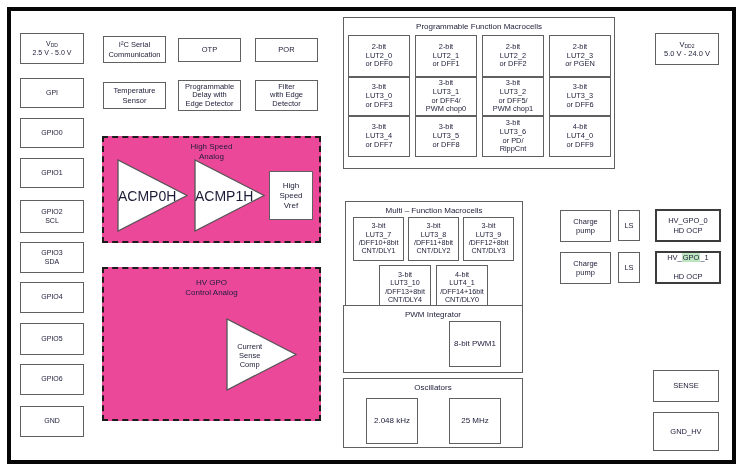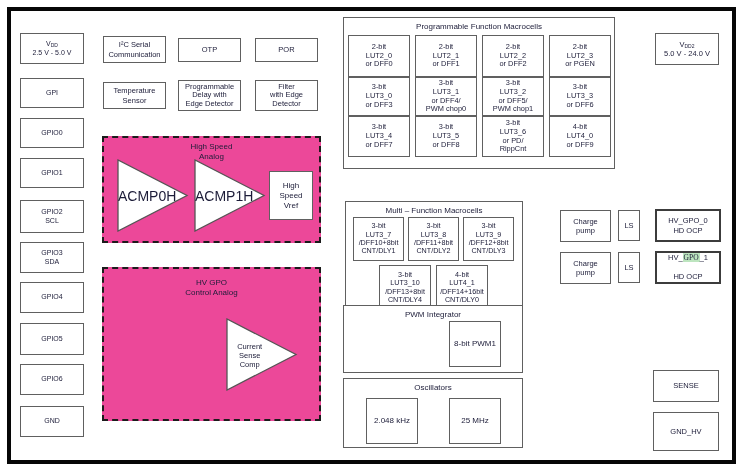--- a/index.html
+++ b/index.html
@@ -46,21 +46,21 @@
   .sub  { font-size: 5px; vertical-align: -1px; }
   .stack { text-align: center; white-space: pre-line; }
   .tri { position: absolute; }
   .tri svg { position: absolute; left:0; top:0; width: 100%; height: 100%; display:block; }
   .tri polygon { fill: #ffffff; stroke: #555555; stroke-width: 1.3; }
   .tri-label {
     position: absolute; left: 1px; top: 50%; transform: translateY(-50%);
     width: 64%; text-align: center; font-size: 14px;
     white-space: pre-line; line-height: 1.2;
   }
-  .hl { background: #bde5bf; padding: 0 1px; font-family: Liberation Serif, serif; }
+  .hl { background: #bde5bf; padding: 0 1px; }
   .bold-border { border-width: 2px; border-color: #3c3c3c; }
 </style>
 </head>
 <body>
 
 <div>
   <div class="frame"></div>
 
   <div class="box pin" style="left:20px;top:33px;width:64px;height:31px">
     <div class="stack"><span><span>V</span><span class="sub">DD</span></span>

